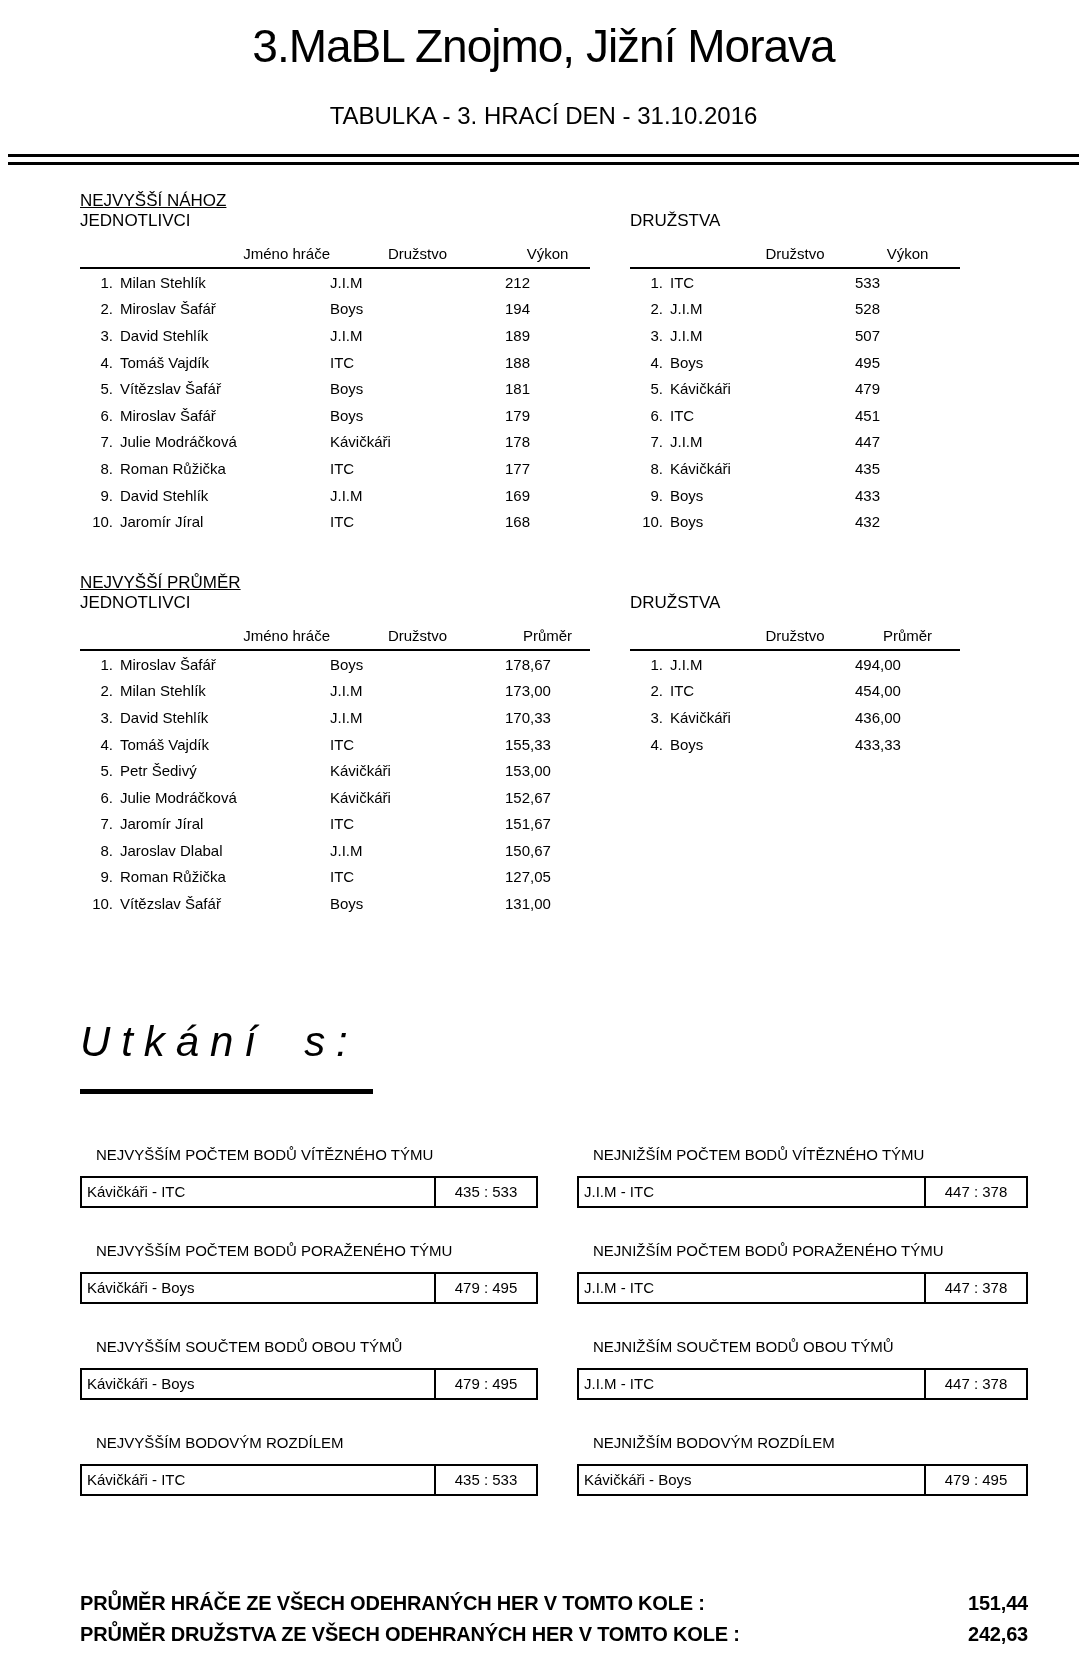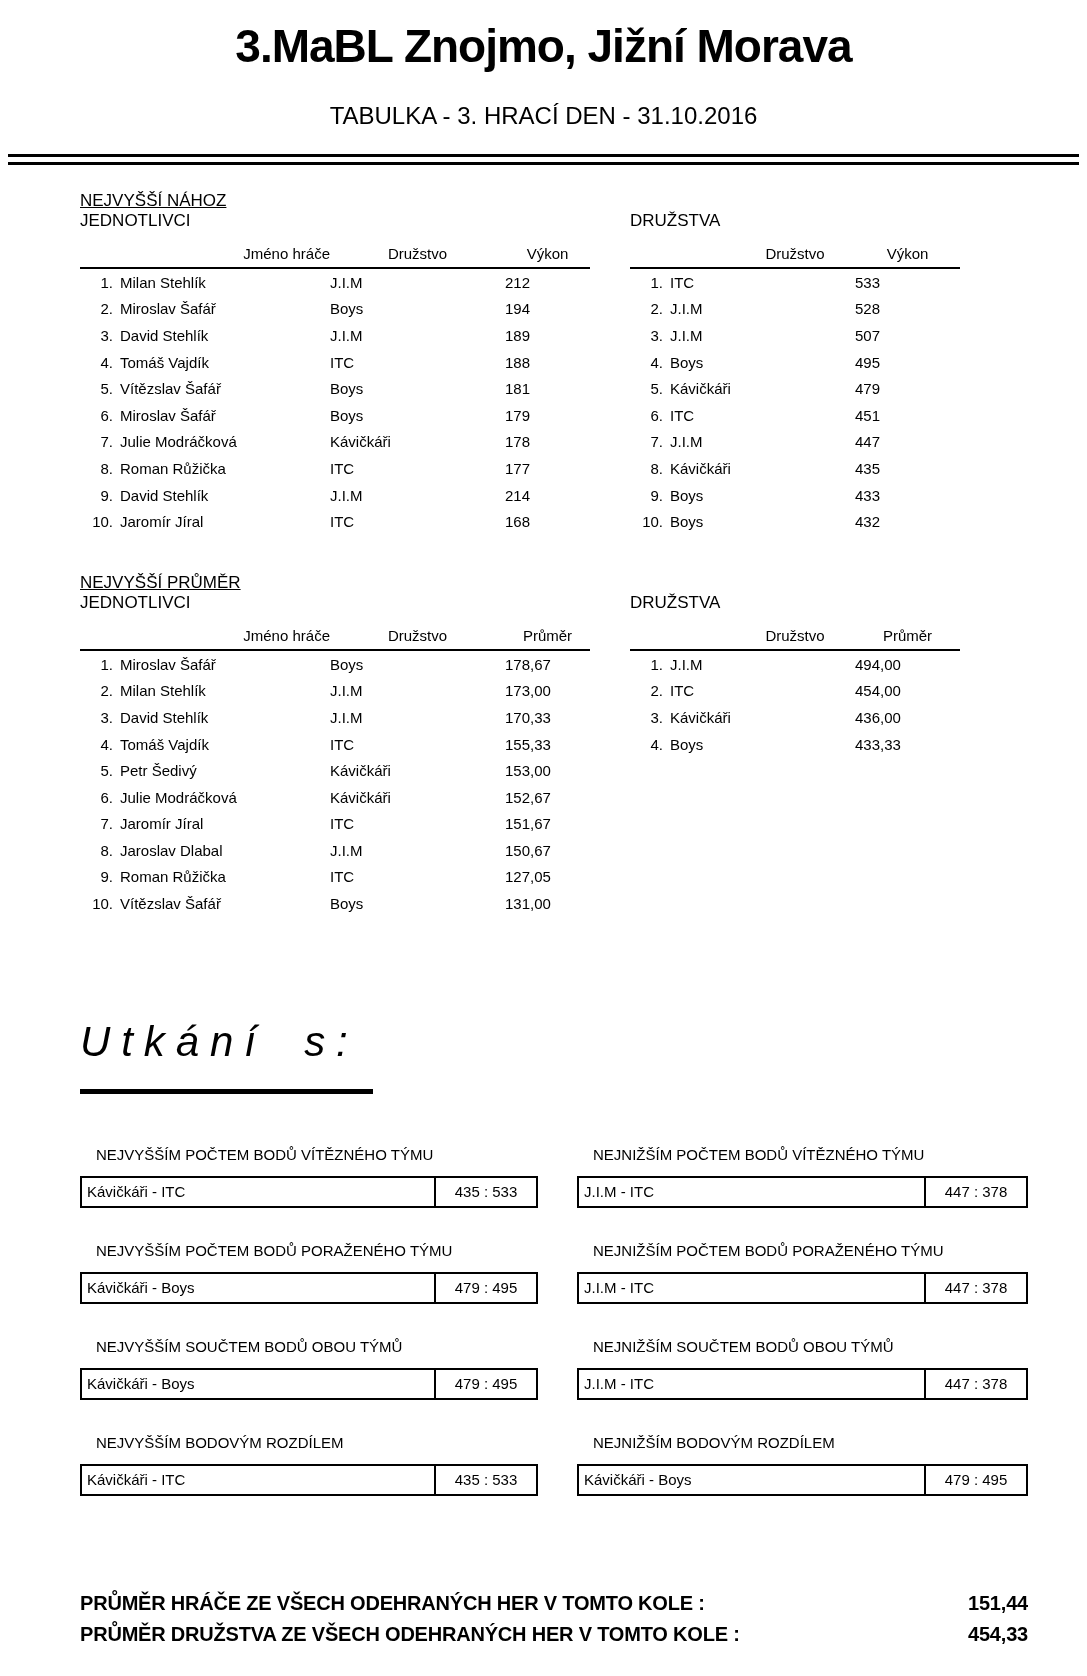--- a/index.html
+++ b/index.html
@@ -10,21 +10,21 @@
     background: #ffffff;
     color: #000000;
     font-family: "Liberation Sans", sans-serif;
     overflow: hidden;
   }
   
   .title {
     padding-top: 18px;
     text-align: center;
     font-size: 46px;
-    font-weight: bold;
+    font-weight: normal;
     letter-spacing: -1px;
     line-height: 56px;
   }
   .subtitle {
     padding-top: 28px;
     text-align: center;
     font-size: 24px;
     line-height: 28px;
   }
   .double-rule {
@@ -203,21 +203,21 @@
               <div class="trow">
               <span class="c-rank">8.</span>
               <span class="c-name">Roman Růžička</span>
               <span class="c-team">ITC</span>
               <span class="c-value">177</span>
             </div>
               <div class="trow">
               <span class="c-rank">9.</span>
               <span class="c-name">David Stehlík</span>
               <span class="c-team">J.I.M</span>
-              <span class="c-value">214</span>
+              <span class="c-value">169</span>
             </div>
               <div class="trow">
               <span class="c-rank">10.</span>
               <span class="c-name">Jaromír Jíral</span>
               <span class="c-team">ITC</span>
               <span class="c-value">168</span>
             </div>
             </div>
         </div>
 
@@ -455,18 +455,18 @@
         </div>
     </div>
 
     <div class="summary">
         <div class="summary-row">
         <span class="summary-label">PRŮMĚR HRÁČE ZE VŠECH ODEHRANÝCH HER V TOMTO KOLE :</span>
         <span class="summary-value">151,44</span>
       </div>
         <div class="summary-row">
         <span class="summary-label">PRŮMĚR DRUŽSTVA ZE VŠECH ODEHRANÝCH HER V TOMTO KOLE :</span>
-        <span class="summary-value">454,33</span>
+        <span class="summary-value">242,63</span>
       </div>
       </div>
 
   </div>
 </div>
 
 </body></html>

